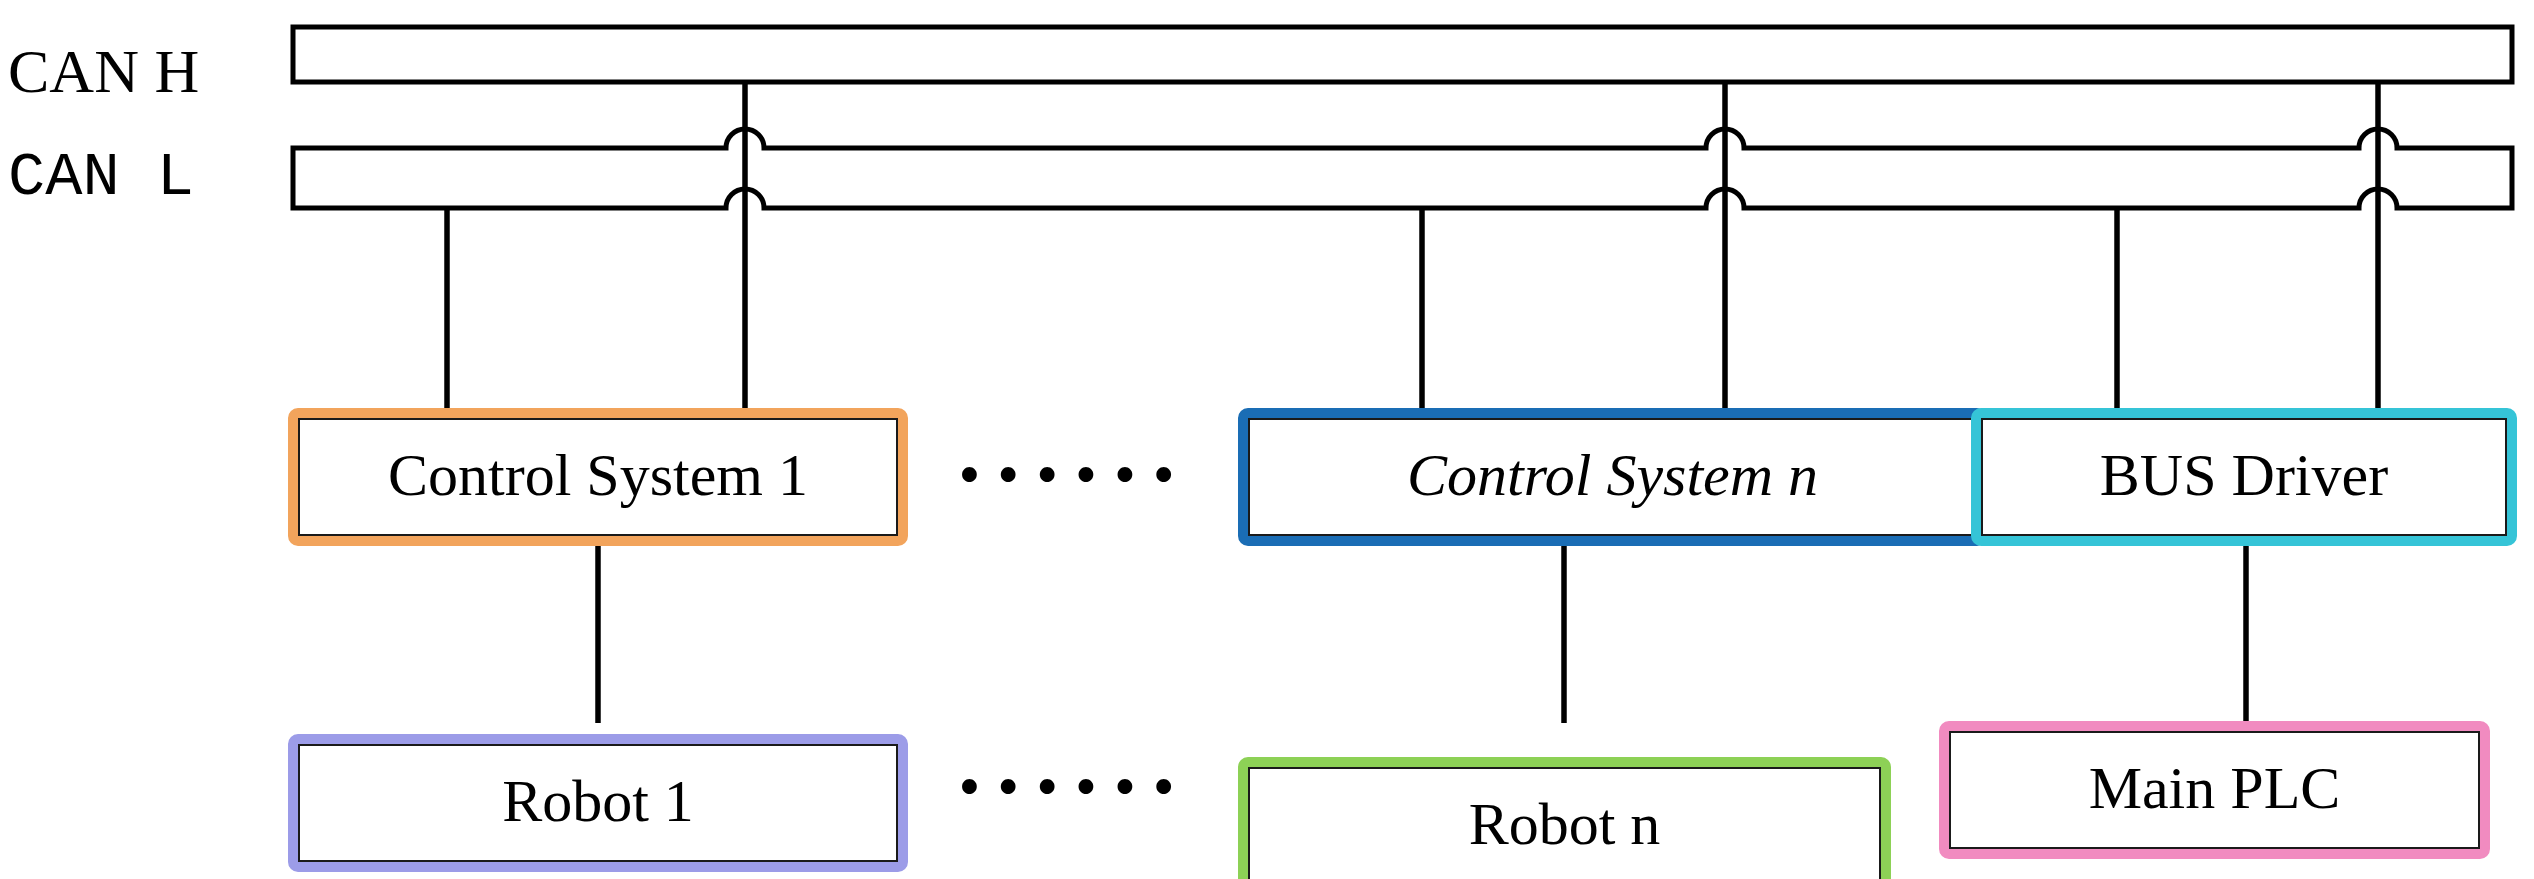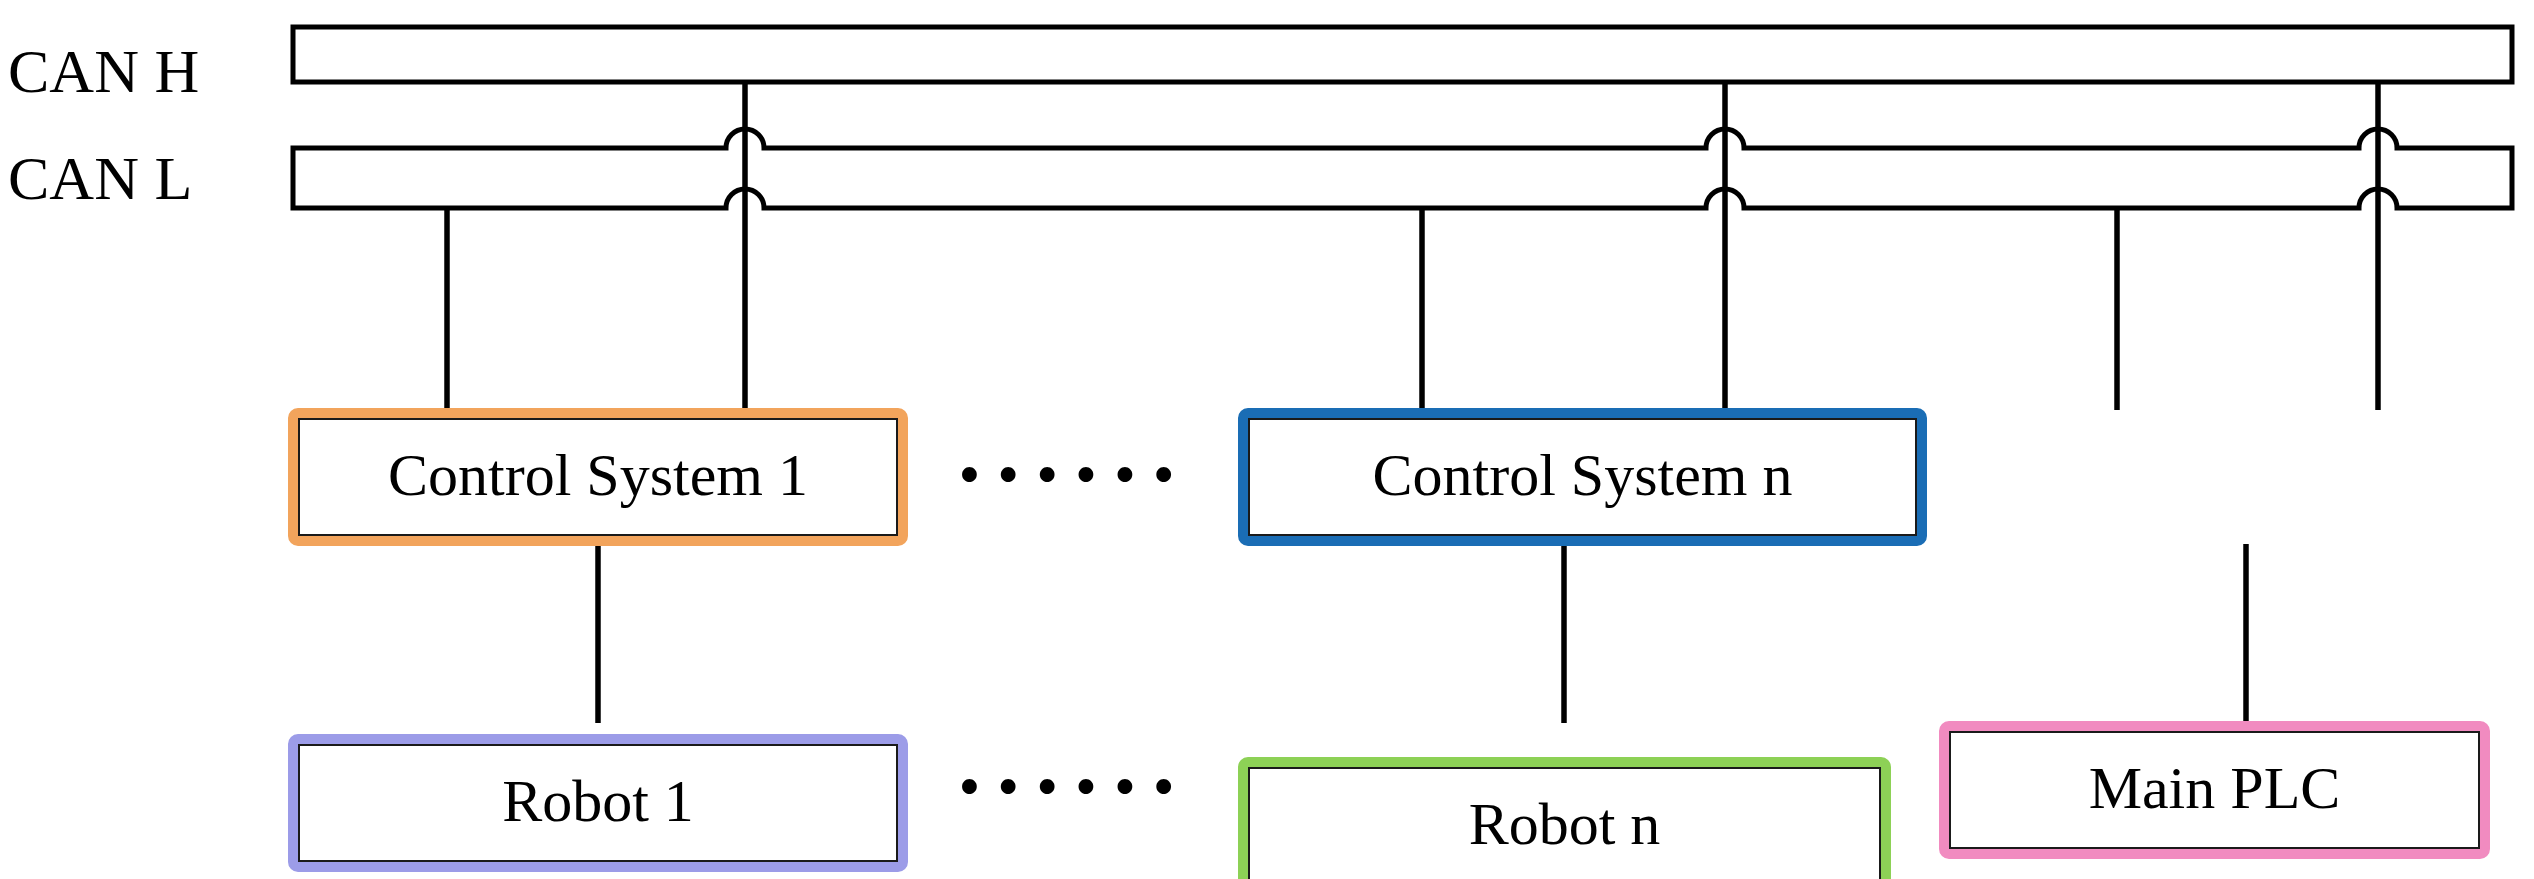--- a/index.html
+++ b/index.html
@@ -93,36 +93,41 @@
     <path d="M 745 80 V 410" stroke="#000000" stroke-width="5.5" fill="none"></path>
     <path d="M 1725 80 V 410" stroke="#000000" stroke-width="5.5" fill="none"></path>
     <path d="M 2378 80 V 410" stroke="#000000" stroke-width="5.5" fill="none"></path>
 
     <path d="M 598 544 V 723" stroke="#000000" stroke-width="5.5" fill="none"></path>
     <path d="M 1564 544 V 723" stroke="#000000" stroke-width="5.5" fill="none"></path>
     <path d="M 2246 544 V 723" stroke="#000000" stroke-width="5.5" fill="none"></path>
   </svg>
 
   <div class="bus-label" style="top: 36px;">CAN H</div>
-  <div class="bus-label" style="top: 143px;">CAN L</div>
+  <div class="bus-label" style="top: 143px; font-family: Liberation Mono, monospace;">CAN L</div>
 
   <div class="node" style="left: 288px; top: 408px; width: 620px; height: 138px; border-color: rgb(242, 164, 92);">
     <div class="node-inner">
       <span class="node-label">Control System 1</span>
     </div>
   </div>
 
   <div class="ellipsis" style="left: 956px; top: 446px;">••••••</div>
 
-  <div class="node" style="left: 1238px; top: 408px; width: 689px; height: 138px; border-color: rgb(26, 109, 181);">
+  <div class="node" style="left: 1238px; top: 408px; width: 749px; height: 138px; border-color: rgb(26, 109, 181); font-style: italic;">
     <div class="node-inner">
       <span class="node-label">Control System n</span>
     </div>
   </div>
 
+  <div class="node" style="left: 1971px; top: 408px; width: 546px; height: 138px; border-color: rgb(53, 196, 215);">
+    <div class="node-inner">
+      <span class="node-label">BUS Driver</span>
+    </div>
+  </div>
 
   <div class="node" style="left: 288px; top: 721px; width: 620px; height: 138px; border-color: rgb(156, 156, 232); margin-top: 13px;">
     <div class="node-inner">
       <span class="node-label">Robot 1</span>
     </div>
   </div>
 
   <div class="ellipsis" style="left: 956px; top: 758px;">••••••</div>
 
   <div class="node" style="left: 1238px; top: 740px; width: 653px; height: 138px; border-color: rgb(141, 209, 86); margin-top: 17px;">

